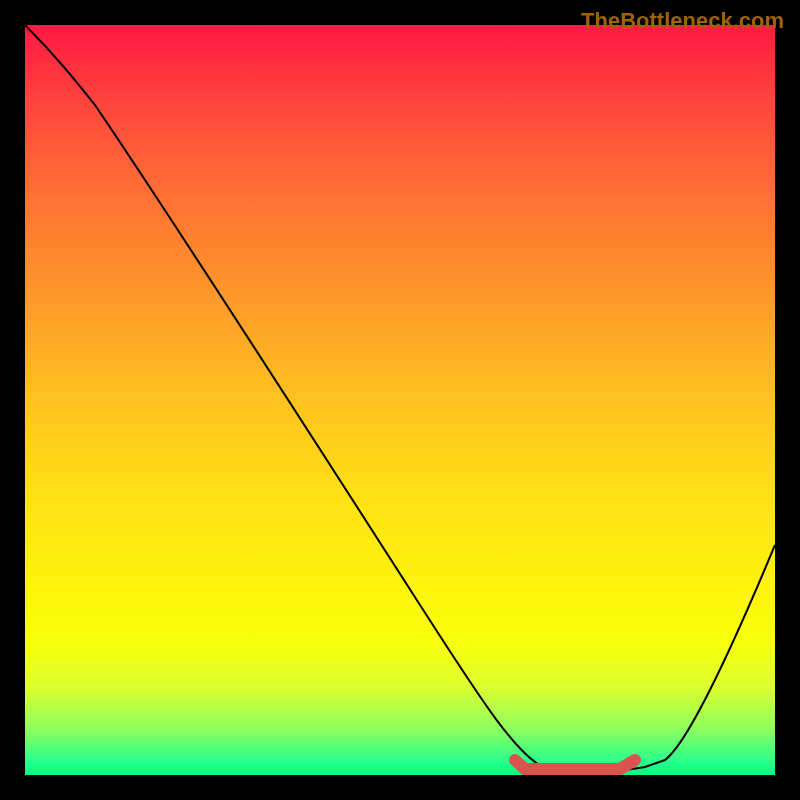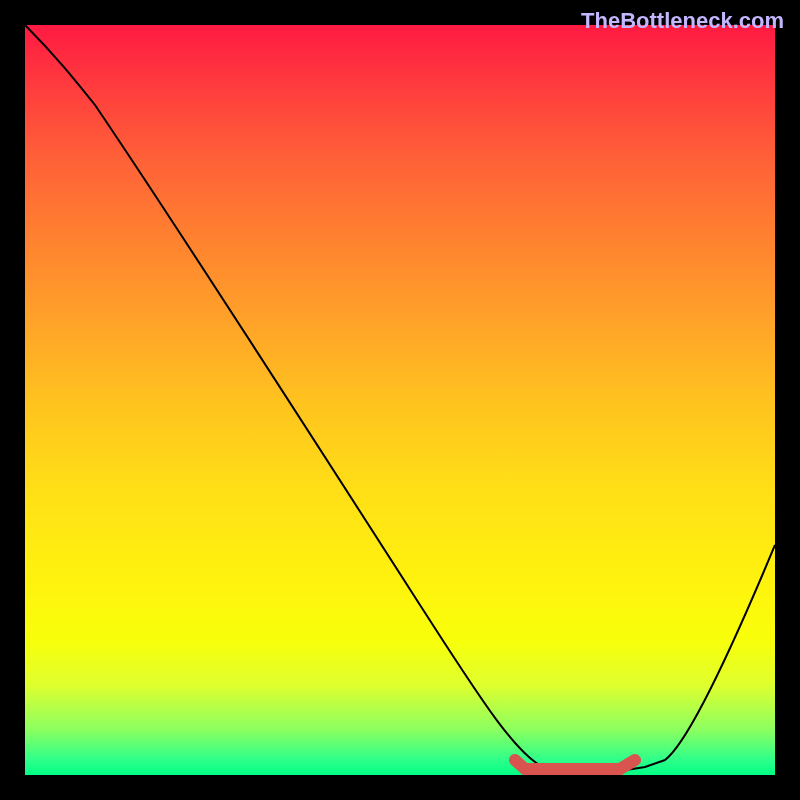--- a/index.html
+++ b/index.html
@@ -1,17 +1,17 @@
 <!DOCTYPE html>
 <html><head>
 <meta charset="utf-8">
 <style>
 body{margin:0;background:#000;font-family:Arial,sans-serif}
 .container{width:800px;height:800px;position:relative;background:#000}
-.watermark{position:absolute;top:8px;right:16px;font-size:22px;font-weight:bold;color:#c4b5fd;z-index:10}
+.watermark{position:absolute;top:8px;right:16px;font-size:22px;font-weight:bold;color:#a16207;z-index:10}
 .chart-area{position:absolute;top:25px;left:25px;width:750px;height:750px;background:linear-gradient(to bottom,#ff1a42 0%,#ff3b3e 8%,#ff6138 18%,#ff8030 28%,#ff9e2a 38%,#ffc21f 50%,#ffdf16 62%,#fff20e 74%,#f8ff0a 82%,#dfff2e 88%,#8bff60 94%,#2dff8a 98%,#00ff84 100%)}
 svg{position:absolute;top:25px;left:25px;width:750px;height:750px;z-index:5;pointer-events:none}
 .curve{fill:none;stroke:#000;stroke-width:2}
 .marker{fill:none;stroke:#d9534f;stroke-width:12;stroke-linecap:round;stroke-linejoin:round}
 </style>
 </head>
 <body>
 
 <div class="container">
   <div class="watermark">TheBottleneck.com</div>

